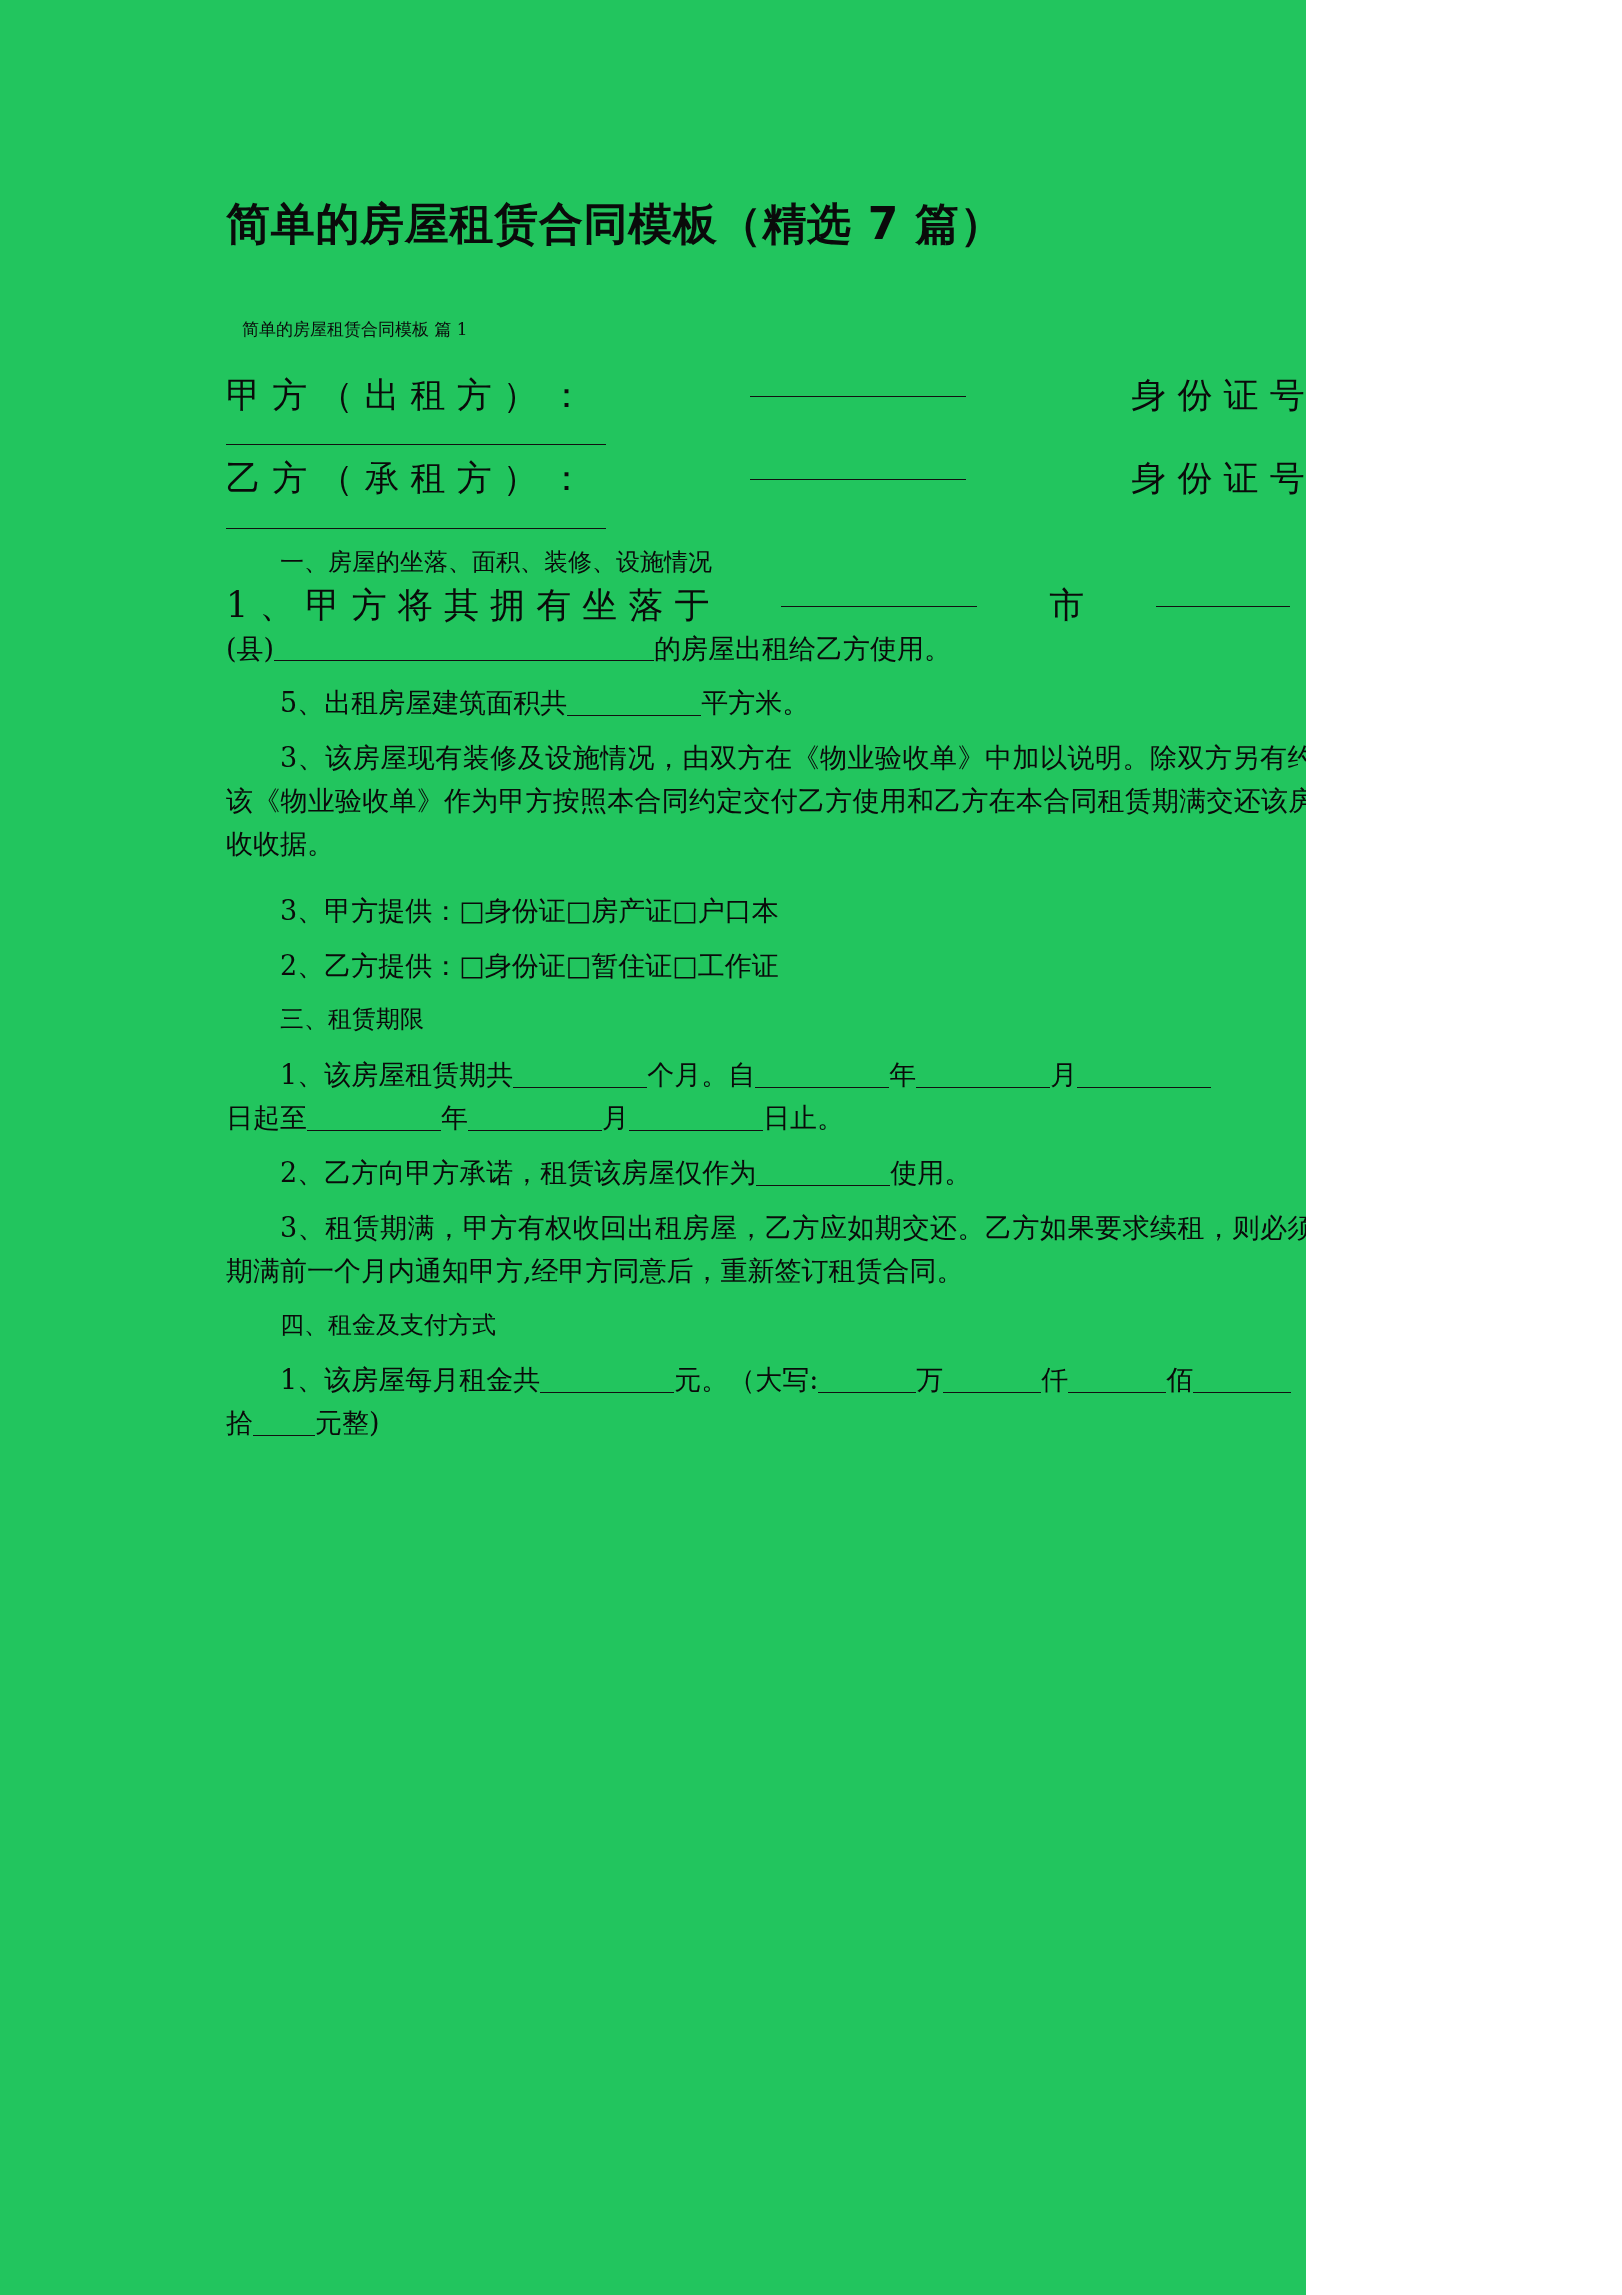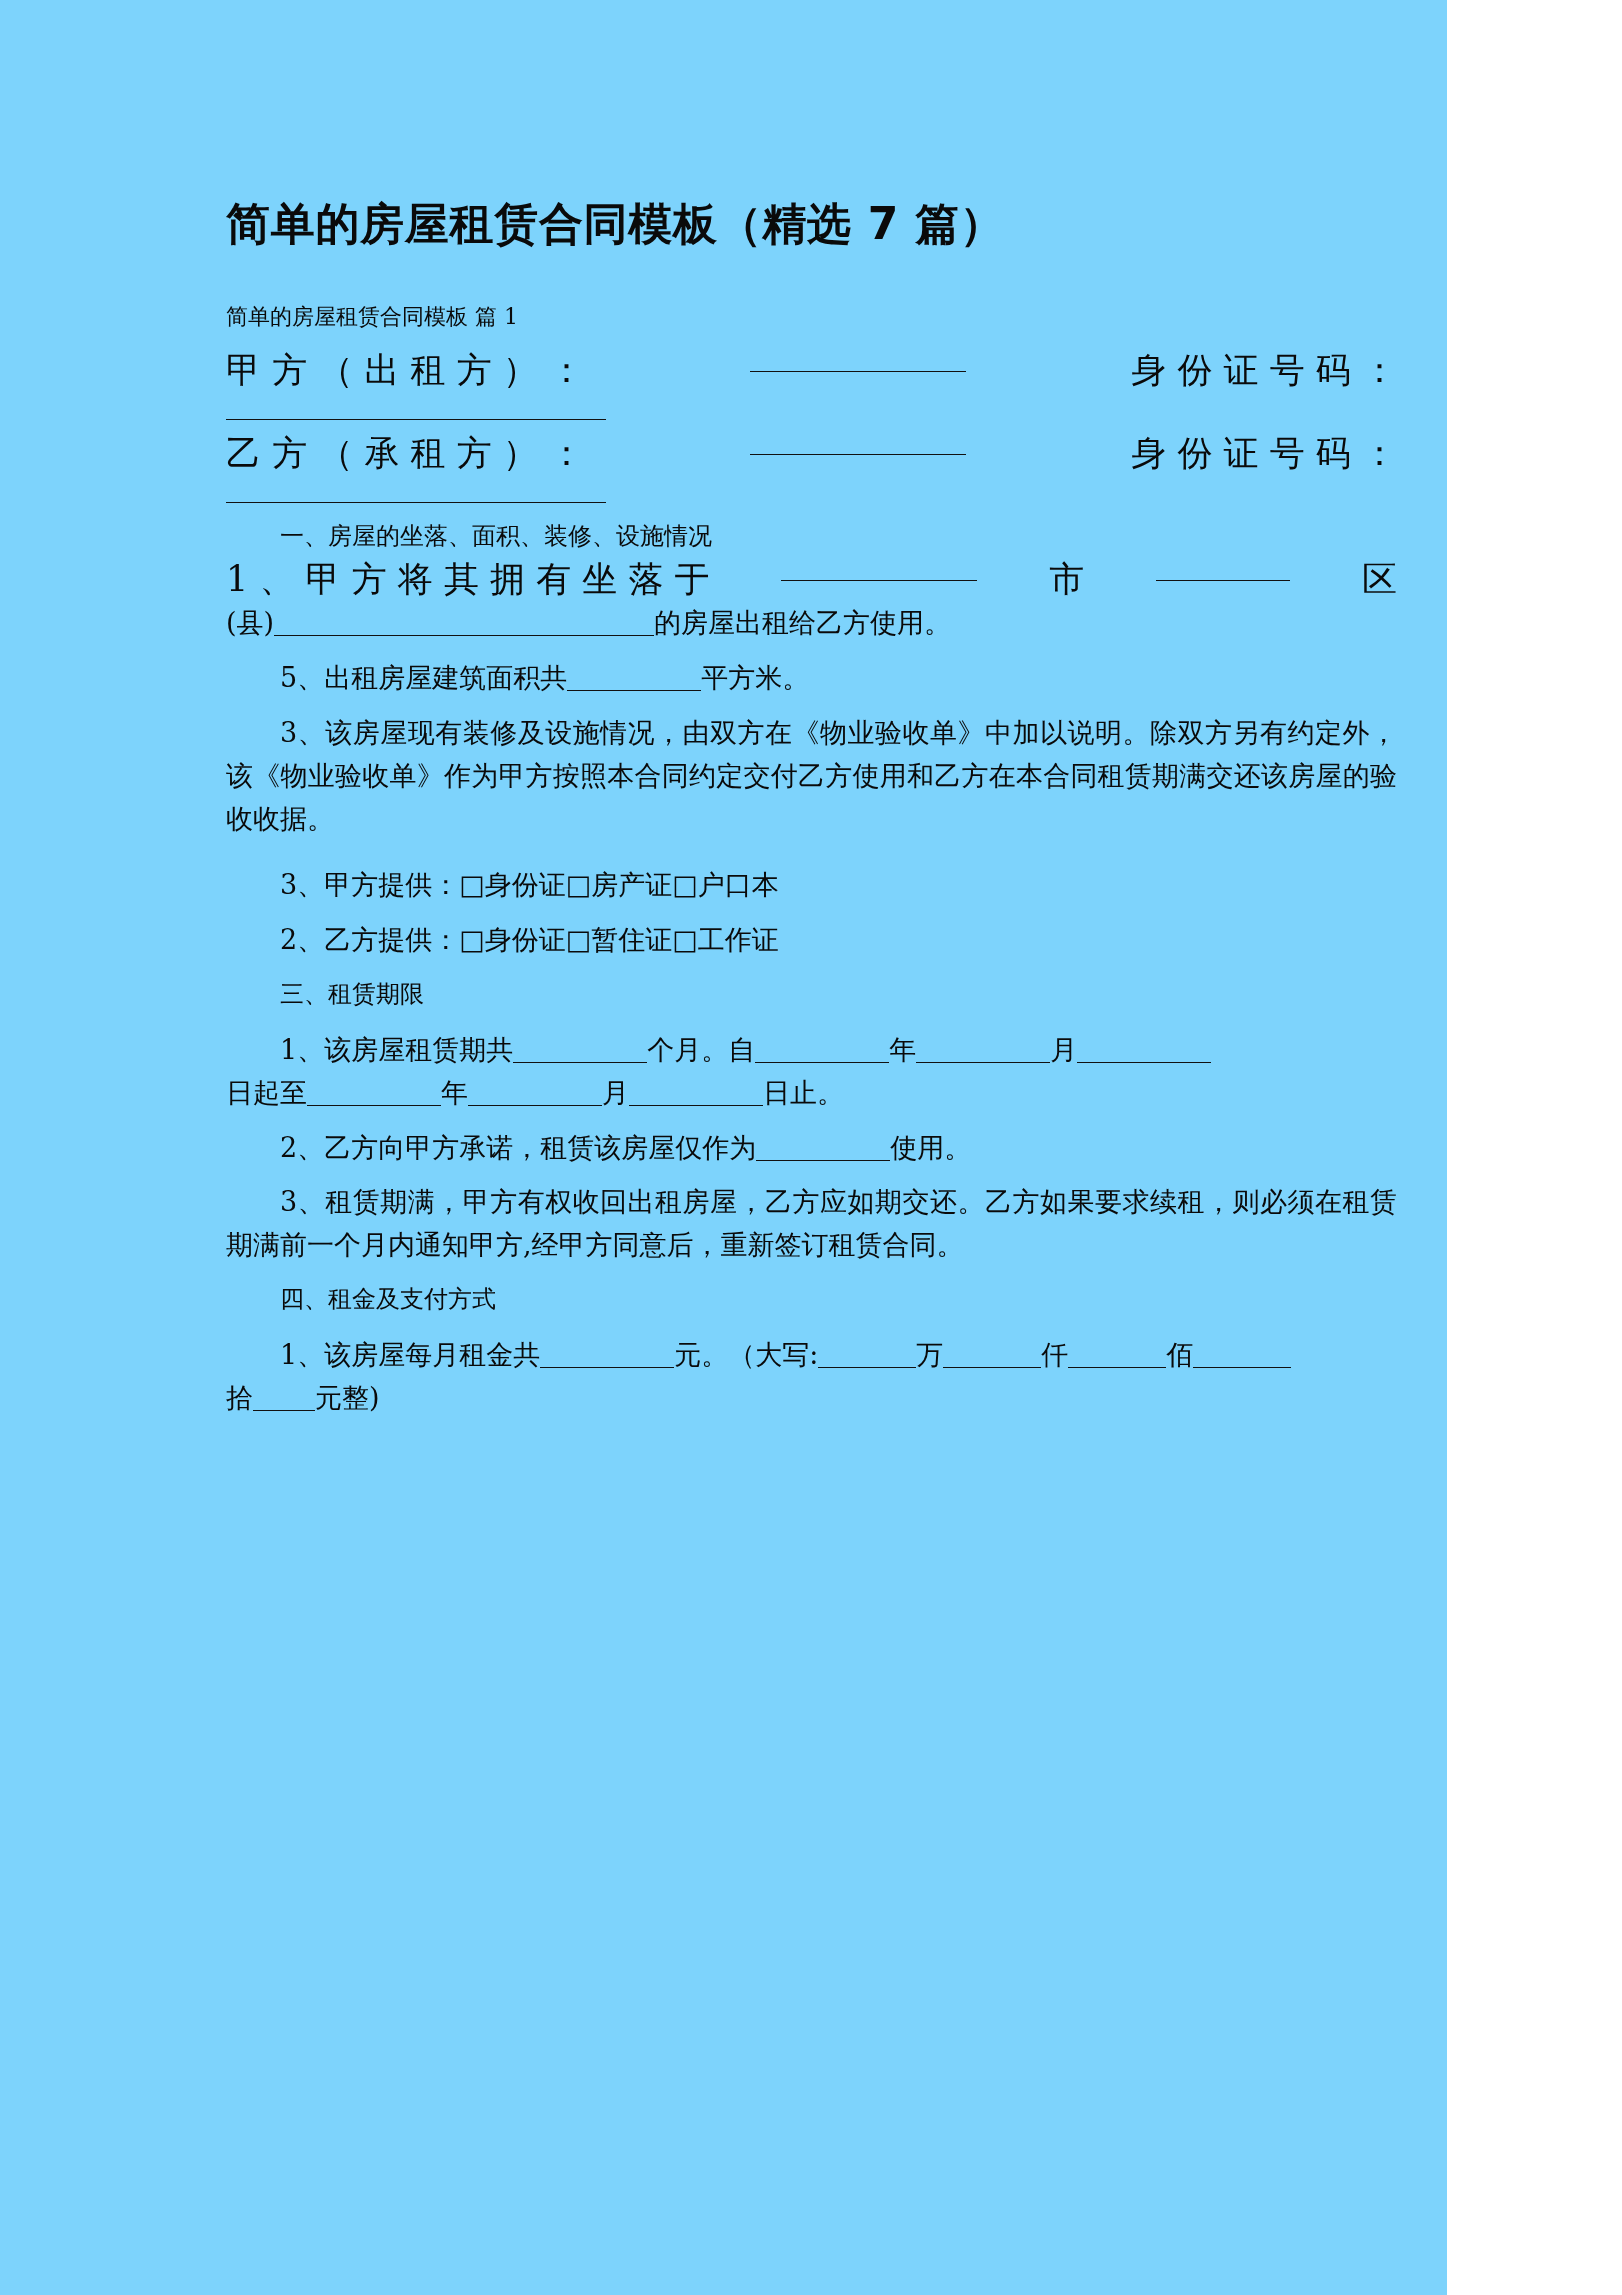--- a/index.html
+++ b/index.html
@@ -2,23 +2,23 @@
 <html style="font-size:10.5px"><head>
 <meta charset="utf-8">
 <style>
   html, body {
     margin: 0;
     padding: 0;
     background: #ffffff;
   }
   .page {
     position: relative;
-    width: 1447px;
+    width: 1306px;
     height: 2295px;
-    background: #7dd3fc;
+    background: #22c55e;
     box-sizing: border-box;
     font-family: "DejaVu Serif", "Liberation Serif", serif;
     color: #0a0a0a;
     overflow: hidden;
   }
   .content {
     position: absolute;
     left: 226px;
     top: 0;
     width: 1171px;
@@ -32,23 +32,23 @@
     line-height: 1.25;
     letter-spacing: 0.7px;
     margin: 0;
     padding-top: 196px;
     text-align: left;
     white-space: nowrap;
   }
 
   
   .sub-title {
-    font-size: 22px;
+    font-size: 17px;
     line-height: 1.35;
-    margin: 0;
+    margin: 16px;
     padding-top: 51px;
     white-space: nowrap;
   }
 
   
   p.para {
     font-size: 27px;
     line-height: 43px;
     margin: 0;
     padding: 0;

